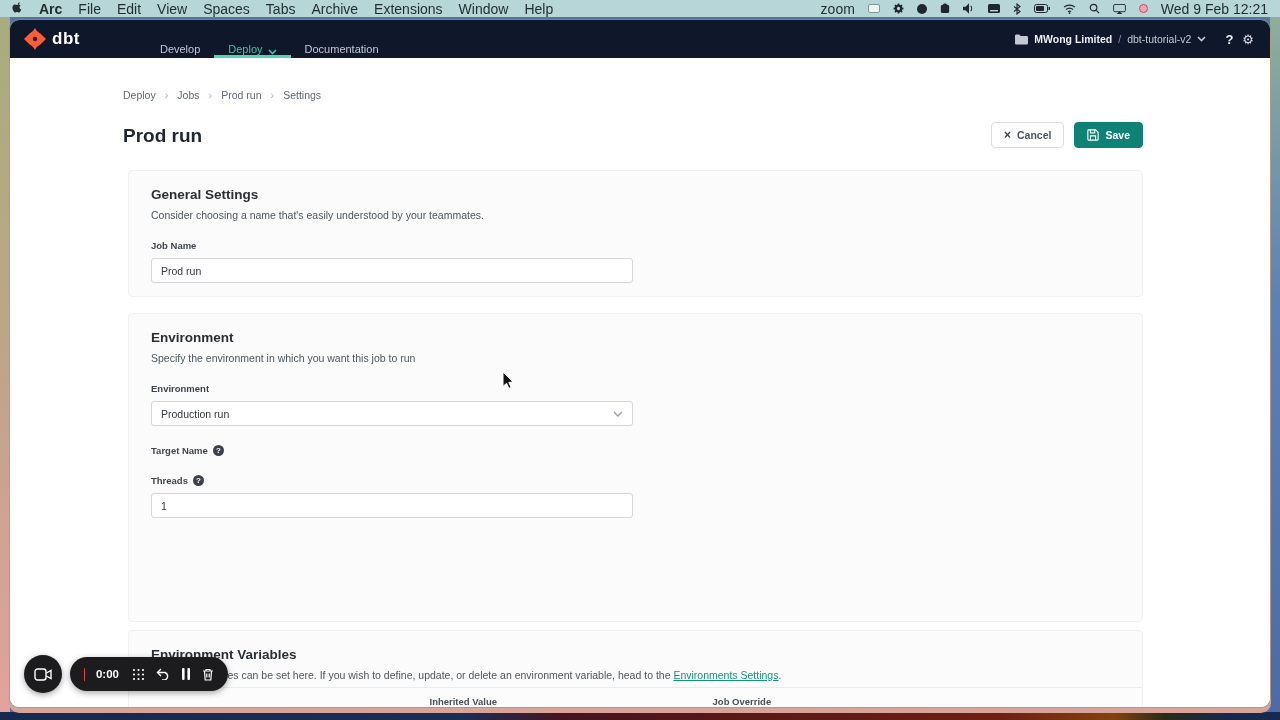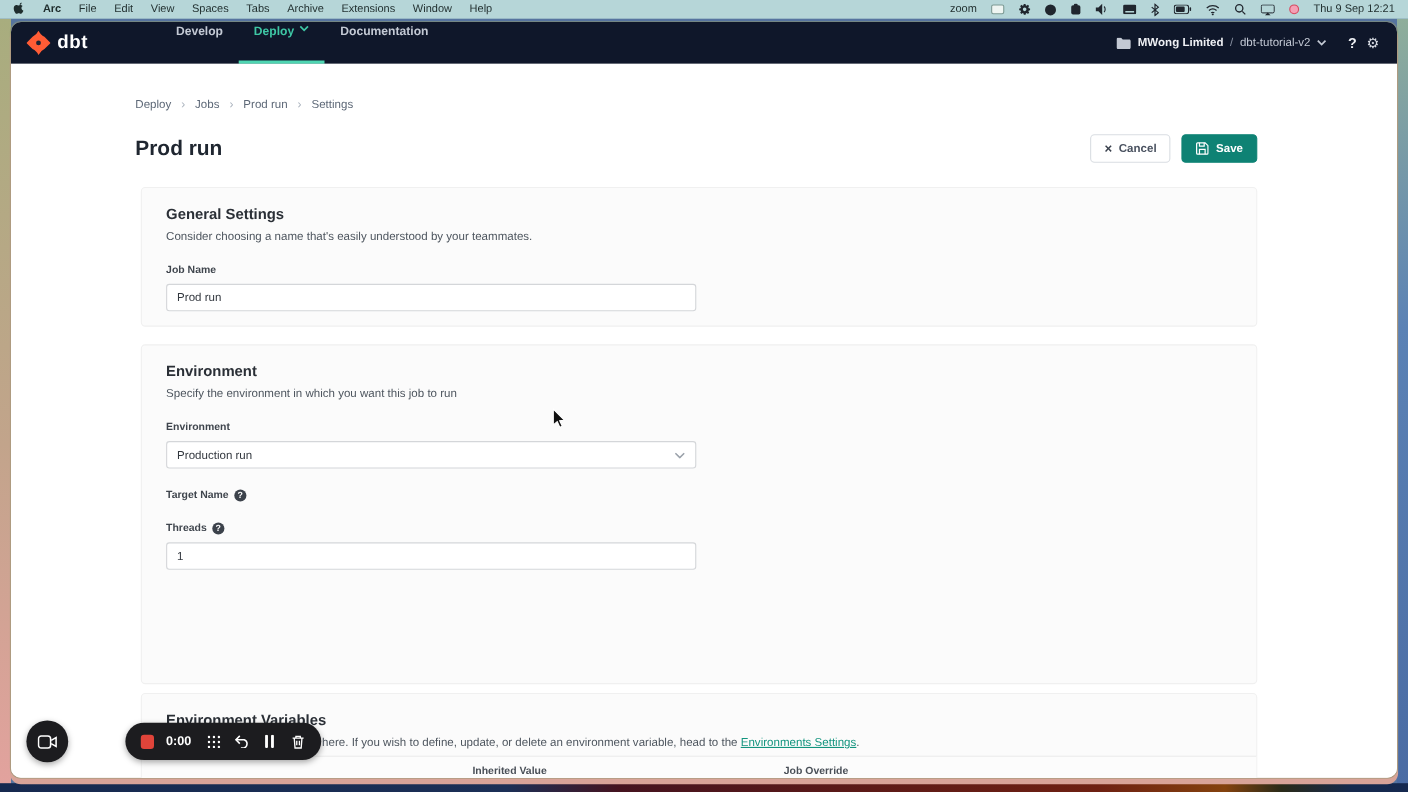--- a/index.html
+++ b/index.html
@@ -9,21 +9,21 @@
   
   .edge-left { position:absolute; left:0; top:17px; width:10px; height:703px;
     background:linear-gradient(180deg,#a8ad7e 0%,#c2a48b 55%,#e3a29e 100%); }
   .edge-right { position:absolute; right:0; top:17px; width:10px; height:703px;
     background:linear-gradient(180deg,#8fae9b 0%,#5b82b5 40%,#4a6ba3 100%); }
   .edge-bottom { position:absolute; left:0; bottom:0; width:1280px; height:8px;
     background:linear-gradient(90deg,#16294f 0%,#1b2f56 36%,#45131f 44%,#5d1a17 62%,#6e2012 78%,#84420e 87%,#2a2a18 91%,#15294e 96%,#16294f 100%); }
 
   
   .menubar { position:absolute; top:0; left:0; width:1280px; height:17px;
-    background:#b6d6d8; display:flex; align-items:center; font-size:10px;
+    background:#b6d6d8; display:flex; align-items:center; font-size:14px;
     color:#1f2d2d; padding:0 12px; z-index:40; }
   .menubar .left { display:flex; align-items:center; gap:16px; }
   .menubar .left .app-name { font-weight:bold; }
   .menubar .right { margin-left:auto; display:flex; align-items:center; gap:13px; }
   .mb-icon { display:inline-flex; align-items:center; justify-content:center; height:12px; }
   .mb-icon svg { display:block; }
   .glyph-circle { width:10px; height:10px; border-radius:50%; background:#20262e; }
   .glyph-roundrect { width:12px; height:9px; border-radius:2px; background:#eef5f2; border:1px solid #7d9a94; }
   .glyph-record { width:9px; height:9px; border-radius:50%; background:#f4a0b5; border:1.5px solid #d6485f; }
   .menubar .clock { white-space:nowrap; }
@@ -32,22 +32,22 @@
   .window { position:absolute; left:10px; top:20px; width:1260px; height:687px;
     border-radius:9px; background:#ffffff; overflow:hidden;
     box-shadow:0 0 0 1px rgba(140,150,110,.55), 0 5px 0 1px #d8a398; z-index:10; }
 
   
   .navbar { height:38px; background:#0f172a; display:flex; align-items:stretch;
     color:#cfd4dc; position:relative;gap:40px; }
   .brand { display:flex; align-items:center; gap:6px; padding:0 26px 0 14px; }
   .brand .logotype { color:#fff; font-weight:bold; font-size:17px; letter-spacing:.5px; }
   .nav-items { display:flex; align-items:stretch; }
-  .nav-item { display:flex; align-items:flex-start; gap:5px; padding:0 14px; font-size:11px;
-    font-weight:bold; color:#c3c9d4; cursor:pointer; border-bottom:3px solid transparent;
+  .nav-item { display:flex; align-items:flex-end; gap:5px; padding:0 14px; font-size:11px;
+    font-weight:normal; color:#c3c9d4; cursor:pointer; border-bottom:3px solid transparent;
     border-top:3px solid transparent; }
   .nav-item.active { color:#3ec6a4; border-bottom-color:#4fd6b2; }
   .nav-right { margin-left:auto; display:flex; align-items:center; gap:9px; padding-right:16px; }
   .acct { display:flex; align-items:center; gap:6px; font-size:10.5px; cursor:pointer; }
   .acct .acct-name { color:#eef0f4; font-weight:bold; }
   .acct .slash { color:#8a92a3; }
   .acct .proj { color:#c3c9d4; }
   .nav-help { color:#eef0f4; font-weight:bold; font-size:13px; margin-left:10px; cursor:pointer; }
   .nav-gear { color:#d6dae2; font-size:13px; cursor:pointer; }
 
@@ -90,23 +90,23 @@
     border-bottom:1px solid #ececec; background:#fcfcfc; }
   .env-th { position:absolute; top:8px; transform:translateX(-50%); font-size:9.5px;
     font-weight:bold; color:#494f57; }
   .env-th.col1 { left:33%; }
   .env-th.col2 { left:60.5%; }
 
   
   .rec-cam { position:absolute; left:24px; top:655px; width:38px; height:38px; border-radius:50%;
     background:#1c1c1f; display:flex; align-items:center; justify-content:center; z-index:60;
     box-shadow:0 2px 6px rgba(0,0,0,.35); cursor:pointer; }
-  .rec-bar { position:absolute; left:70px; top:657px; width:178px; height:34px; border-radius:17px;
+  .rec-bar { position:absolute; left:70px; top:657px; width:158px; height:34px; border-radius:17px;
     background:#1c1c1f; display:flex; align-items:center; z-index:60; padding:0 14px; gap:11px;
-    box-shadow:0 2px 6px rgba(0,0,0,.35);margin-left:44px; }
+    box-shadow:0 2px 6px rgba(0,0,0,.35); }
   .rec-stop { width:13px; height:13px; border-radius:3px; background:#e0443a; cursor:pointer; }
   .rec-time { color:#fff; font-size:11.5px; font-weight:bold; margin-right:2px; }
   .rec-ic { display:flex; align-items:center; justify-content:center; width:16px; height:16px; cursor:pointer; }
 
   
   .cursor { position:absolute; left:502px; top:371px; z-index:100; pointer-events:none; }
 </style>
 </head>
 <body>
 
@@ -189,21 +189,21 @@
     </span>
     <span class="mb-icon">
       <svg width="13" height="10" viewBox="0 0 14 11">
           <rect x="0.5" y="0.5" width="13" height="8" rx="1.5" fill="none" stroke="#20262e"></rect>
           <path d="M4 11h6l-3-3z" fill="#20262e"></path>
         </svg>
     </span>
     <span class="mb-icon">
         <span class="glyph-record"></span>
       </span>
-    <span class="clock">Thu 9 Sep 12:21</span>
+    <span class="clock">Wed 9 Feb 12:21</span>
   </div>
 </div>
 
 <div class="window">
 
   <div class="navbar">
     <div class="brand">
       <svg width="22" height="22" viewBox="0 0 24 24">
         <path fill="#ff5c35" d="M12 0c1.2 2.6 3.3 4.7 5.9 5.9L24 12l-6.1 6.1A11.9 11.9 0 0 0 12 24c-1.2-2.6-3.3-4.7-5.9-5.9L0 12l6.1-6.1A11.9 11.9 0 0 0 12 0z"></path>
         <circle cx="12" cy="12" r="2.4" fill="#1e2433"></circle>

